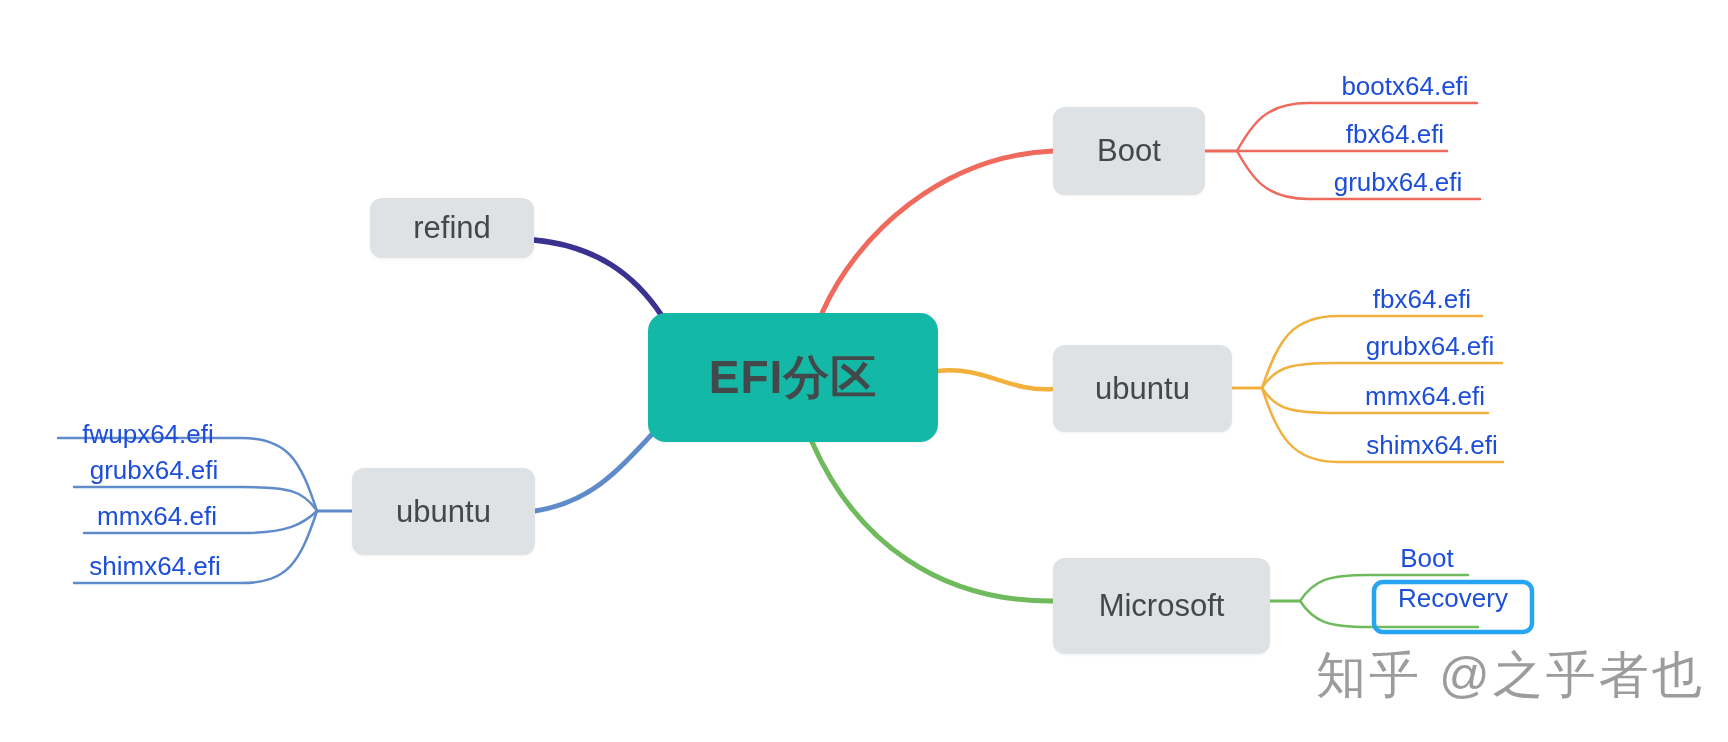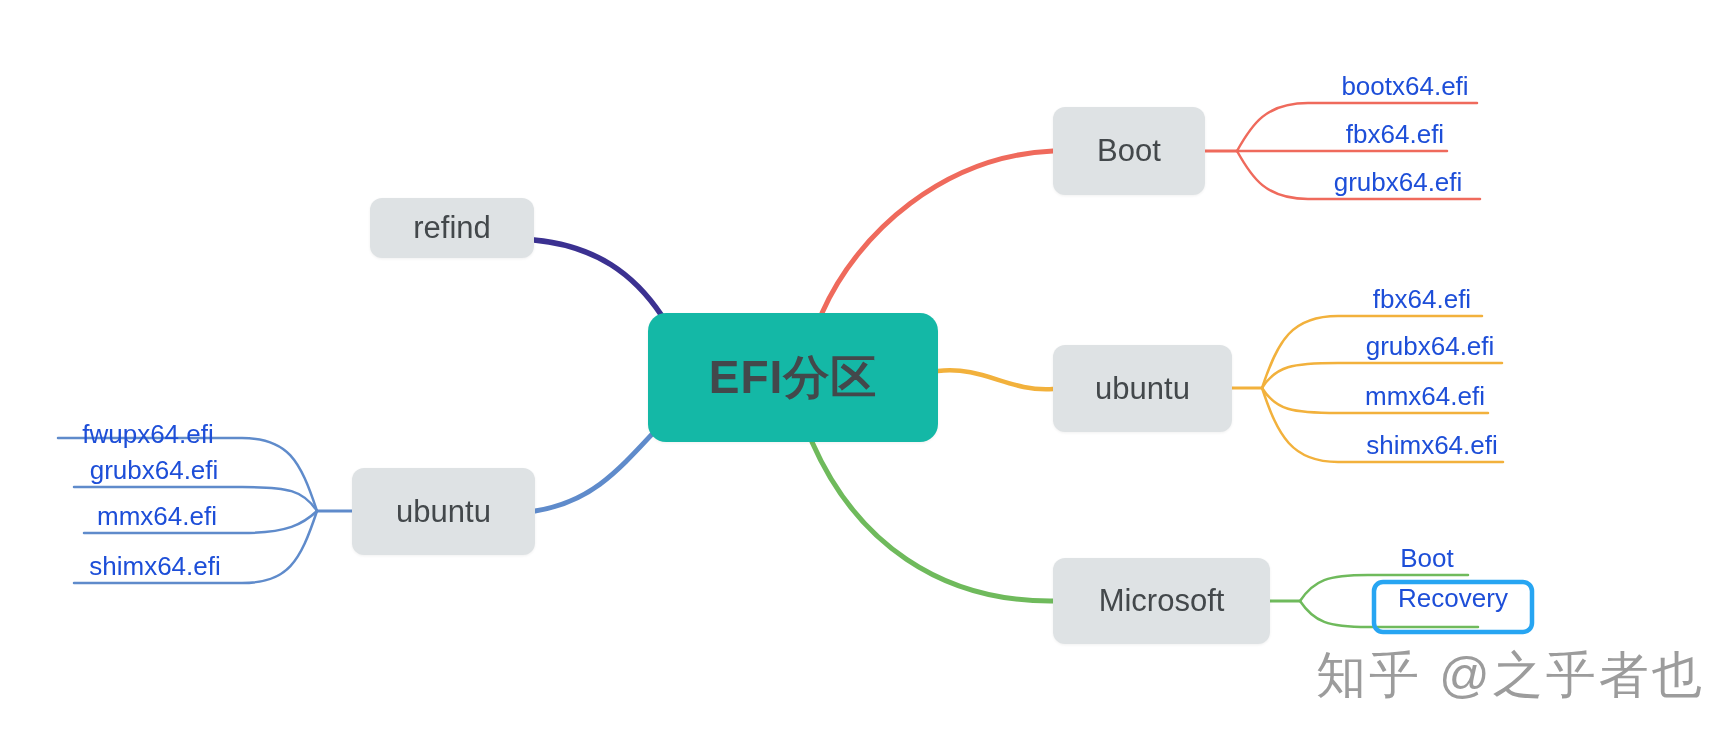--- a/index.html
+++ b/index.html
@@ -82,21 +82,21 @@
     <path d="M 317 511 C 300 562 288 583 242 583 L 74 583" stroke-width="2.5" stroke="#5F8BCB"></path>
 
     <rect x="1374" y="582" width="158" height="50" rx="9" fill="none" stroke-width="4.5" stroke="#27A5F2"></rect>
   </svg>
 
   <div class="node root-node" style="left: 648px; top: 313px; width: 290px; height: 129px; background-color: #14b8a6;">EFI分区</div>
 
   <div class="node" style="left:370px;top:198px;width:164px;height:60px;">refind</div>
   <div class="node" style="left:1053px;top:107px;width:152px;height:88px;">Boot</div>
   <div class="node" style="left:1053px;top:345px;width:179px;height:87px;">ubuntu</div>
-  <div class="node" style="left:1053px;top:558px;width:217px;height:86px;">Microsoft</div>
+  <div class="node" style="left:1053px;top:558px;width:217px;height:96px;">Microsoft</div>
   <div class="node" style="left:352px;top:468px;width:183px;height:87px;">ubuntu</div>
 
   <div class="child-label" style="left:1330px;top:70px;">bootx64.efi</div>
   <div class="child-label" style="left:1320px;top:118px;">fbx64.efi</div>
   <div class="child-label" style="left:1323px;top:166px;">grubx64.efi</div>
 
   <div class="child-label" style="left:1347px;top:283px;">fbx64.efi</div>
   <div class="child-label" style="left:1355px;top:330px;">grubx64.efi</div>
   <div class="child-label" style="left:1350px;top:380px;">mmx64.efi</div>
   <div class="child-label" style="left:1357px;top:429px;">shimx64.efi</div>

